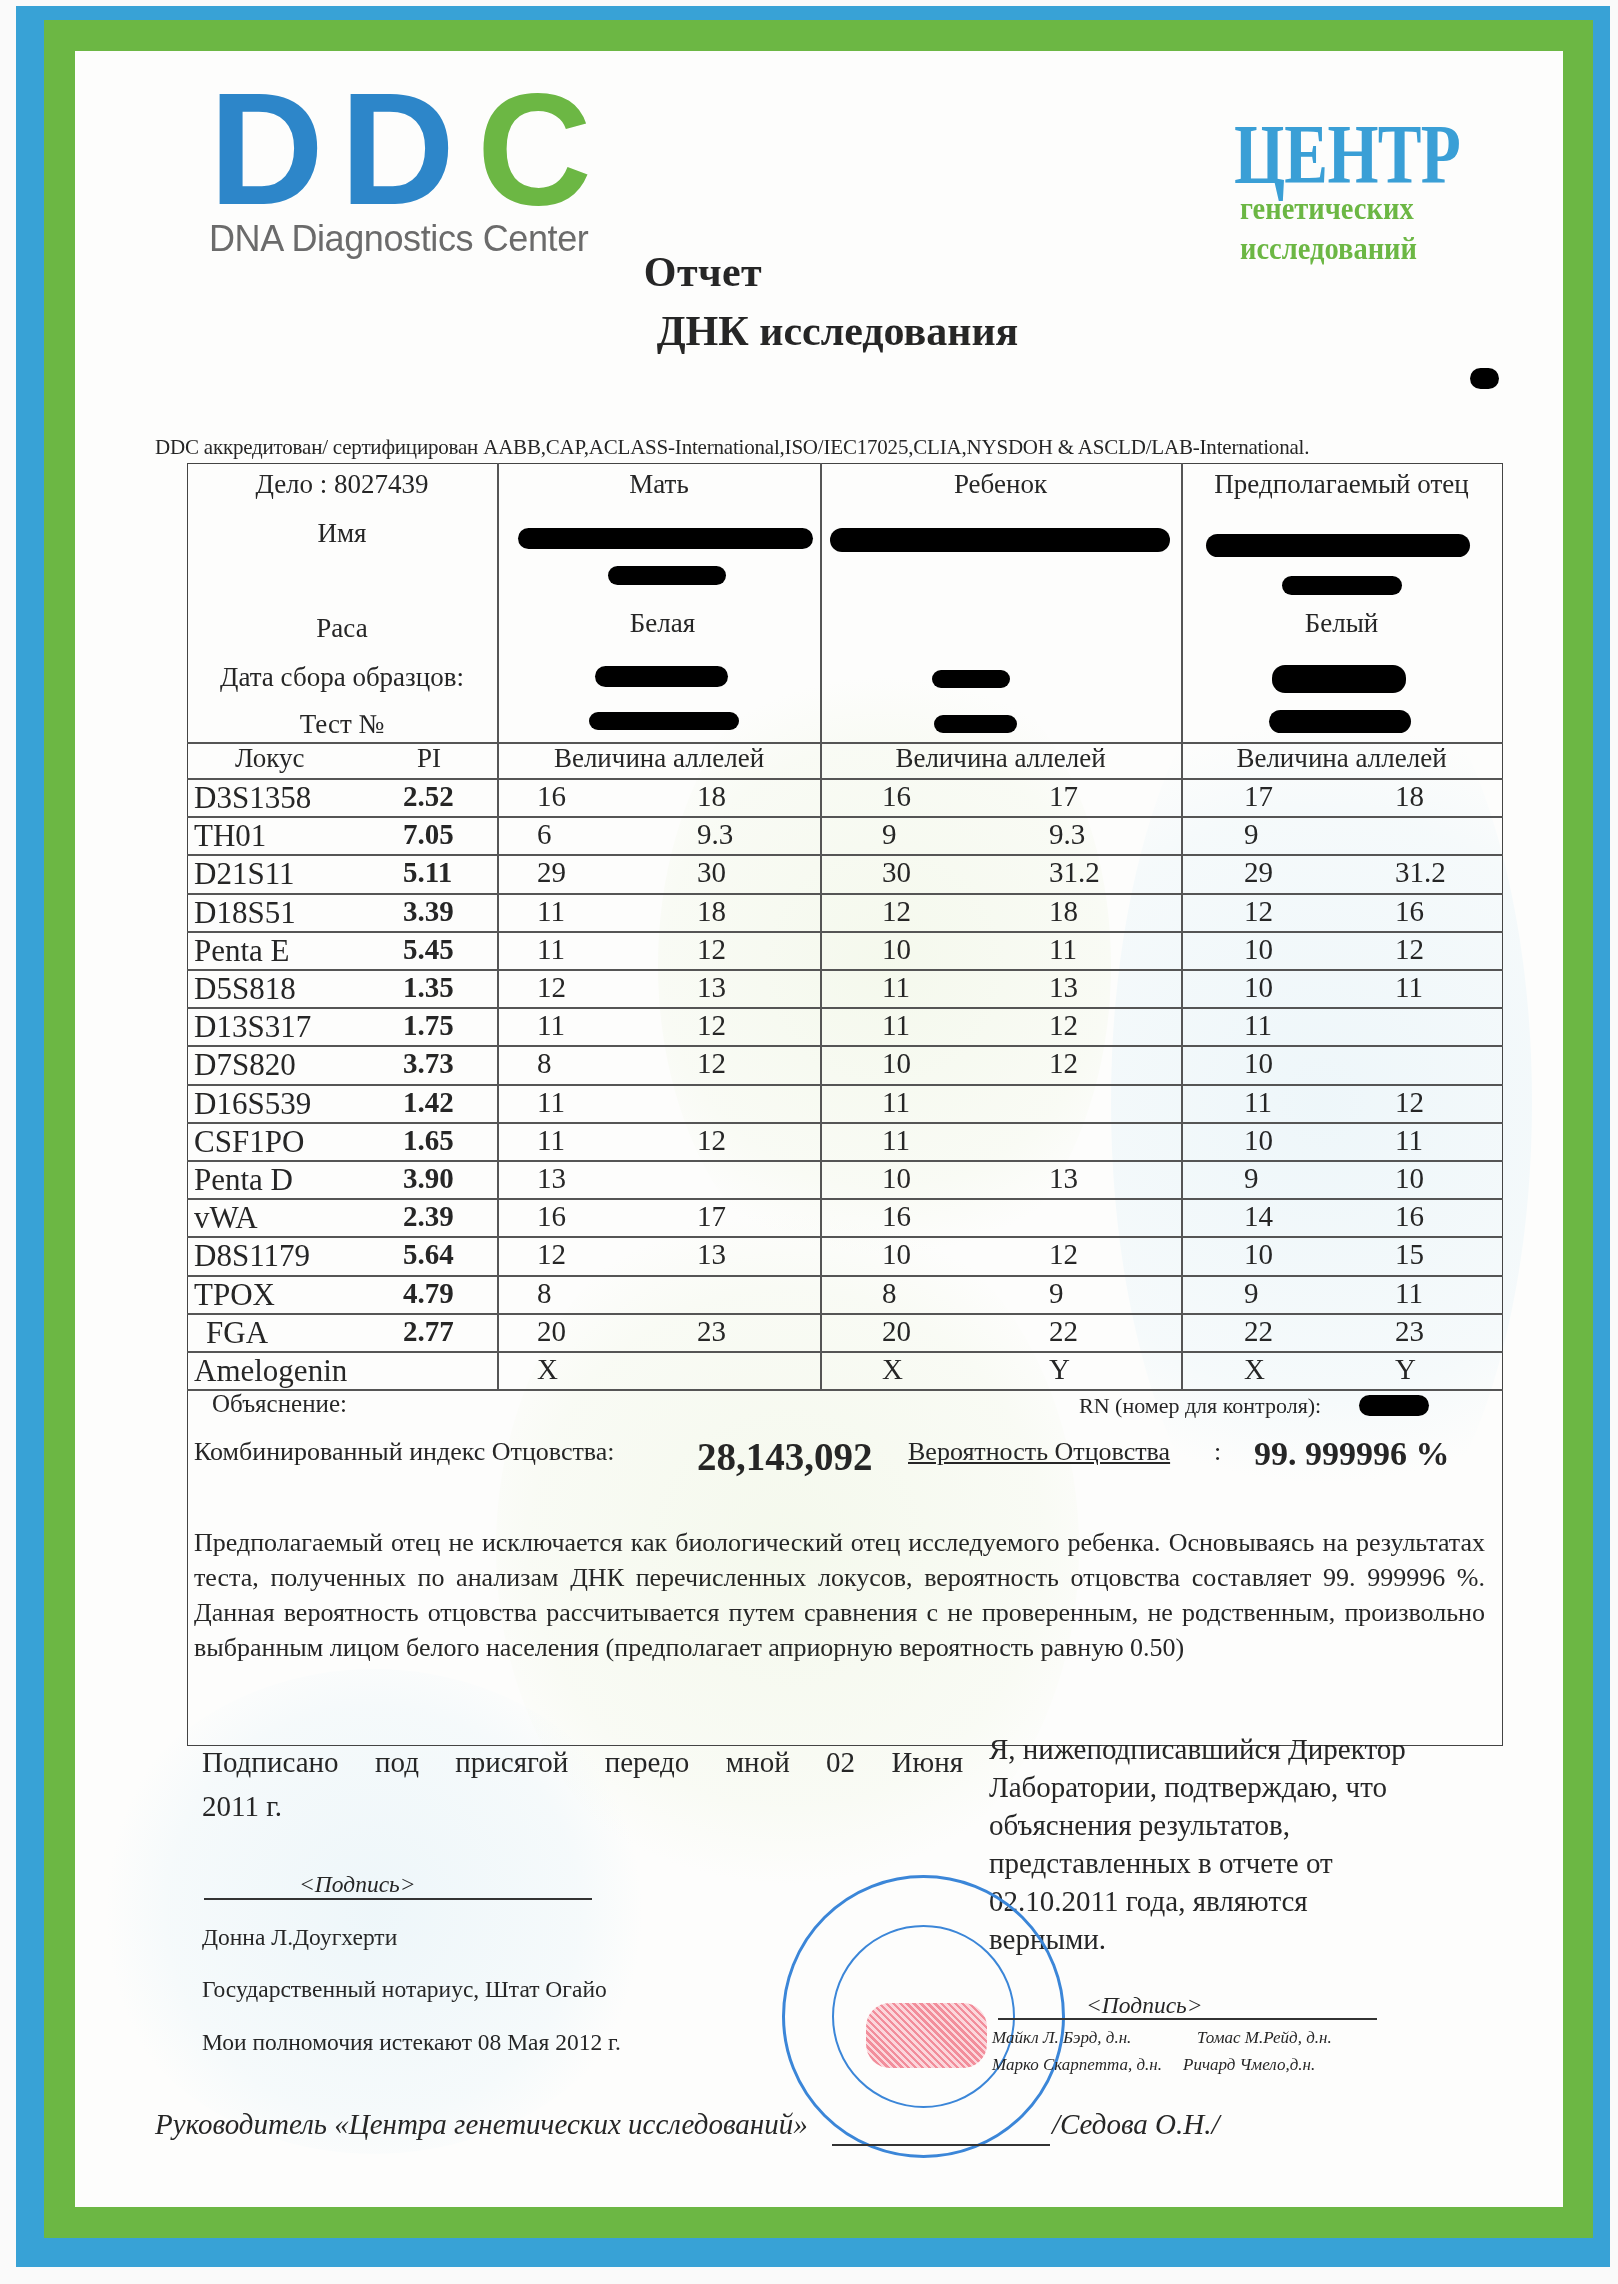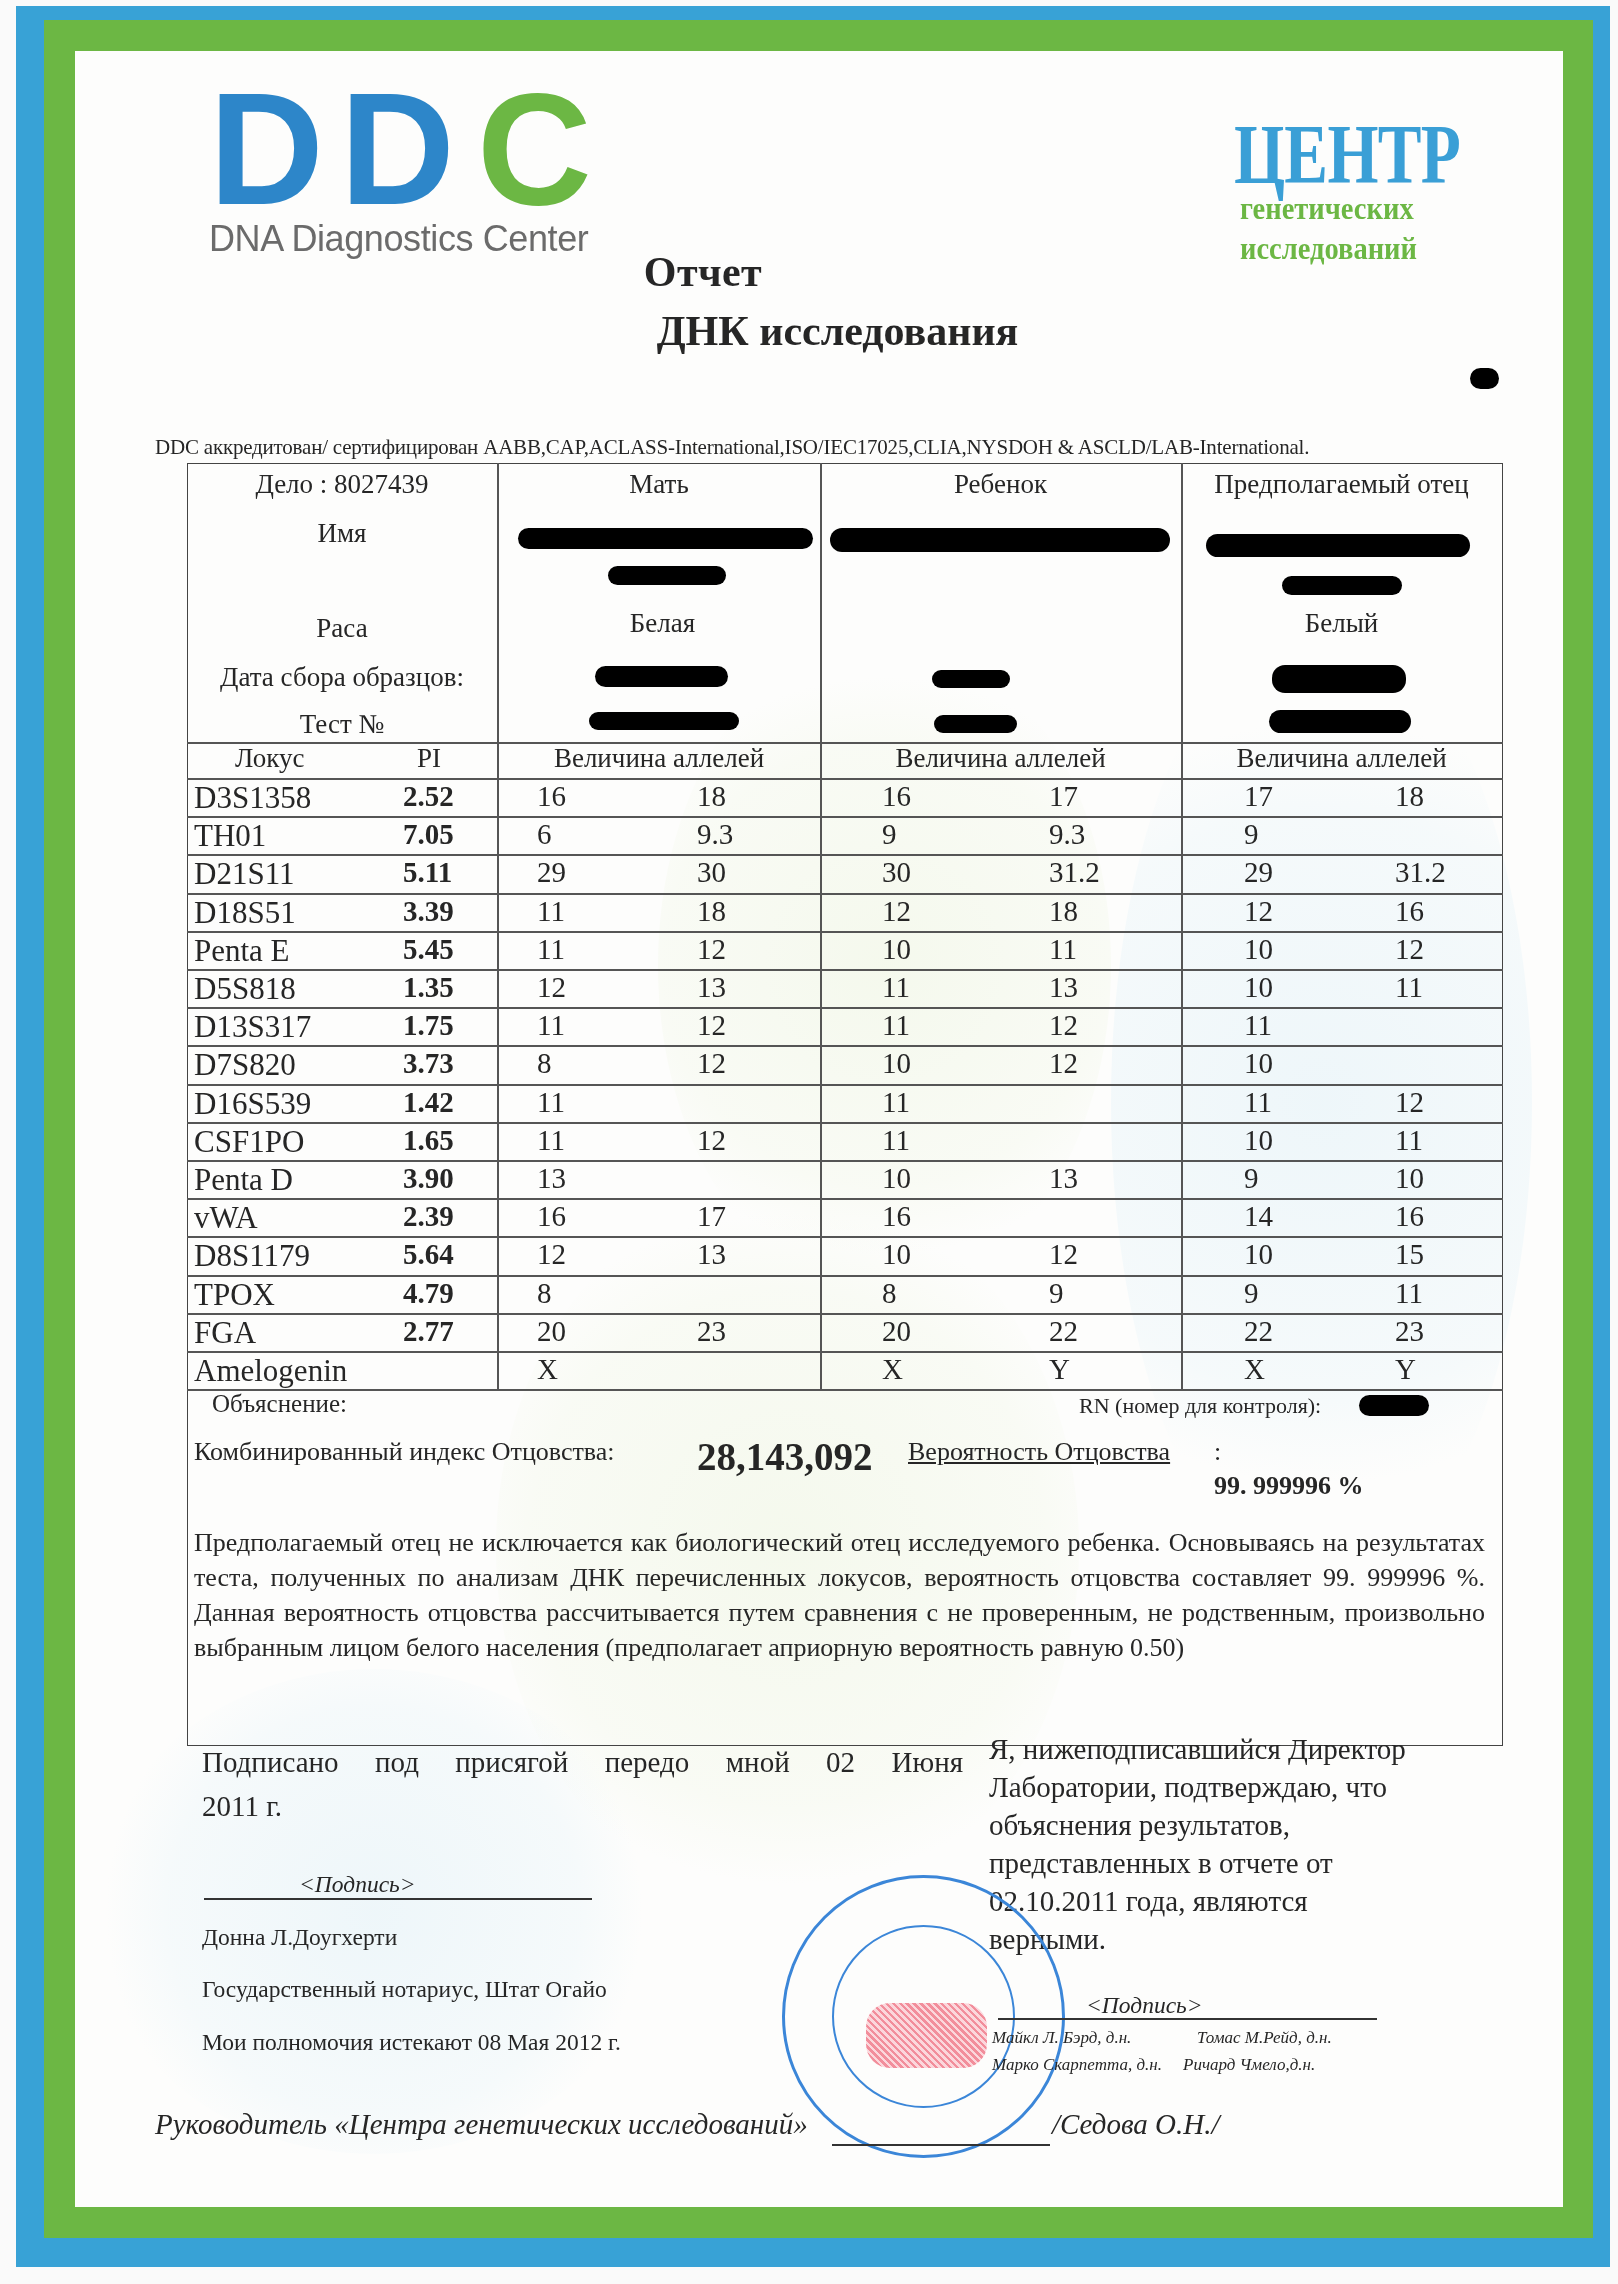--- a/index.html
+++ b/index.html
@@ -239,21 +239,21 @@
     <div class="hline" style="left: 187px; top: 1313px; width: 1316px;"></div>
     <div class="cell locus" style="left: 194px; top: 1277px;">TPOX</div>
     <div class="cell pi" style="left: 403px; top: 1277px;">4.79</div>
     <div class="cell num" style="left: 537px; top: 1277px;">8</div>
     <div class="cell num" style="left: 697px; top: 1277px;"></div>
     <div class="cell num" style="left: 882px; top: 1277px;">8</div>
     <div class="cell num" style="left: 1049px; top: 1277px;">9</div>
     <div class="cell num" style="left: 1244px; top: 1277px;">9</div>
     <div class="cell num" style="left: 1395px; top: 1277px;">11</div>
     <div class="hline" style="left: 187px; top: 1351px; width: 1316px;"></div>
-    <div class="cell locus" style="left: 194px; top: 1315px;">FGA</div>
+    <div class="cell locus" style="left: 206px; top: 1315px;">FGA</div>
     <div class="cell pi" style="left: 403px; top: 1315px;">2.77</div>
     <div class="cell num" style="left: 537px; top: 1315px;">20</div>
     <div class="cell num" style="left: 697px; top: 1315px;">23</div>
     <div class="cell num" style="left: 882px; top: 1315px;">20</div>
     <div class="cell num" style="left: 1049px; top: 1315px;">22</div>
     <div class="cell num" style="left: 1244px; top: 1315px;">22</div>
     <div class="cell num" style="left: 1395px; top: 1315px;">23</div>
     <div class="hline" style="left: 187px; top: 1389px; width: 1316px;"></div>
     <div class="cell locus" style="left: 194px; top: 1353px;">Amelogenin</div>
     <div class="cell pi" style="left: 403px; top: 1353px;"></div>
@@ -266,21 +266,21 @@
   </div>
 
 <div class="cell expl" style="left:212px;top:1390px;">Объяснение:</div>
 <div class="cell" style="left:1079px;top:1393px;font-size:22px;">RN (номер для контроля):</div>
 <div class="redact" style="left:1359px;top:1395px;width:70px;height:21px;"></div>
 
 <div class="cell" style="left:194px;top:1437px;font-size:26px;">Комбинированный индекс Отцовства:</div>
 <div class="cell" style="left:697px;top:1434px;font-size:39px;font-weight:bold;">28,143,092</div>
 <div class="cell" style="left:908px;top:1437px;font-size:26px;text-decoration:underline;">Вероятность Отцовства</div>
 <div class="cell" style="left:1214px;top:1437px;font-size:26px;">:</div>
-<div class="cell" style="left:1214px;top:1435px;font-size:26px;font-weight:bold;margin-top:36px;">99. 999996 %</div>
+<div class="cell" style="left:1254px;top:1435px;font-size:34px;font-weight:bold;">99. 999996 %</div>
 
 <div class="para">Предполагаемый отец не исключается как биологический отец исследуемого ребенка. Основываясь на результатах теста, полученных по анализам ДНК перечисленных локусов, вероятность отцовства составляет 99. 999996 %. Данная вероятность отцовства рассчитывается путем сравнения с не проверенным, не родственным, произвольно выбранным лицом белого населения (предполагает априорную вероятность равную 0.50)</div>
 
 <div class="sig-text" style="left:202px;top:1746px;width:761px;text-align:justify;text-align-last:justify;">Подписано под присягой передо мной 02 Июня</div>
 <div class="sig-text" style="left:202px;top:1790px;">2011 г.</div>
 <div class="sig-text ital small" style="left:299px;top:1871px;">&lt;Подпись&gt;</div>
 <div class="sigline" style="left:204px;top:1898px;width:388px;"></div>
 <div class="sig-text small" style="left:202px;top:1924px;">Донна Л.Доугхерти</div>
 <div class="sig-text small" style="left:202px;top:1976px;">Государственный нотариус, Штат Огайо</div>
 <div class="sig-text small" style="left:202px;top:2029px;">Мои полномочия истекают 08 Мая 2012 г.</div>

